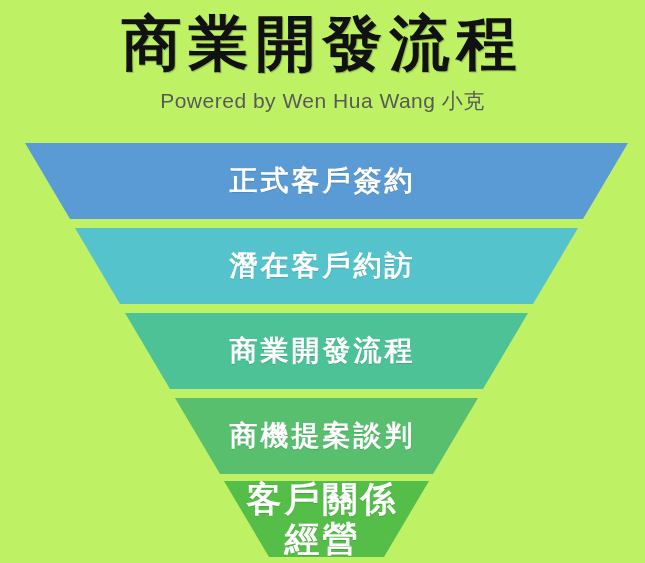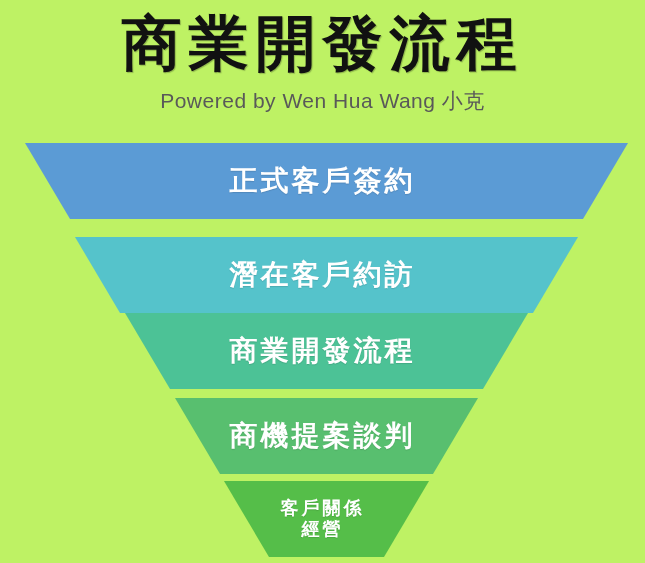--- a/index.html
+++ b/index.html
@@ -37,36 +37,36 @@
     position: absolute;
     left: 0; top: 143px;
     width: 645px; height: 414px;
   }
   .tier {
     position: absolute;
     left: 0; width: 645px; height: 76px;
     display: flex; align-items: center; justify-content: center;
   }
   .tier1 { top: 0px;   clip-path: polygon(25px 0, 628px 0, 583px 100%, 70px 100%); }
-  .tier2 { top: 94px;  clip-path: polygon(75px 0, 578px 0, 533px 100%, 120px 100%); }
+  .tier2 { top: 85px;  clip-path: polygon(75px 0, 578px 0, 533px 100%, 120px 100%); }
   .tier3 { top: 170px; clip-path: polygon(125px 0, 528px 0, 483px 100%, 170px 100%); }
   .tier4 { top: 255px; clip-path: polygon(175px 0, 478px 0, 433px 100%, 220px 100%); }
   .tier5 { top: 338px; clip-path: polygon(224px 0, 429px 0, 384px 100%, 269px 100%); }
 
   .tier-label {
     color: #ffffff;
     font-size: 28px;
     font-weight: 800;
     letter-spacing: 3px;
     text-align: center;
     white-space: pre-line;
     line-height: 1.15;
     text-shadow: 0 1px 1px rgba(0,0,0,0.12);
   }
-  .tier5 .tier-label { font-size: 18px; }
+  .tier5 .tier-label { font-size: 35px; }
 </style>
 </head>
 <body>
 
 <div class="page">
 
   <div class="header">
     <div class="title">商業開發流程</div>
     <div class="subtitle">Powered by Wen Hua Wang 小克</div>
   </div>

